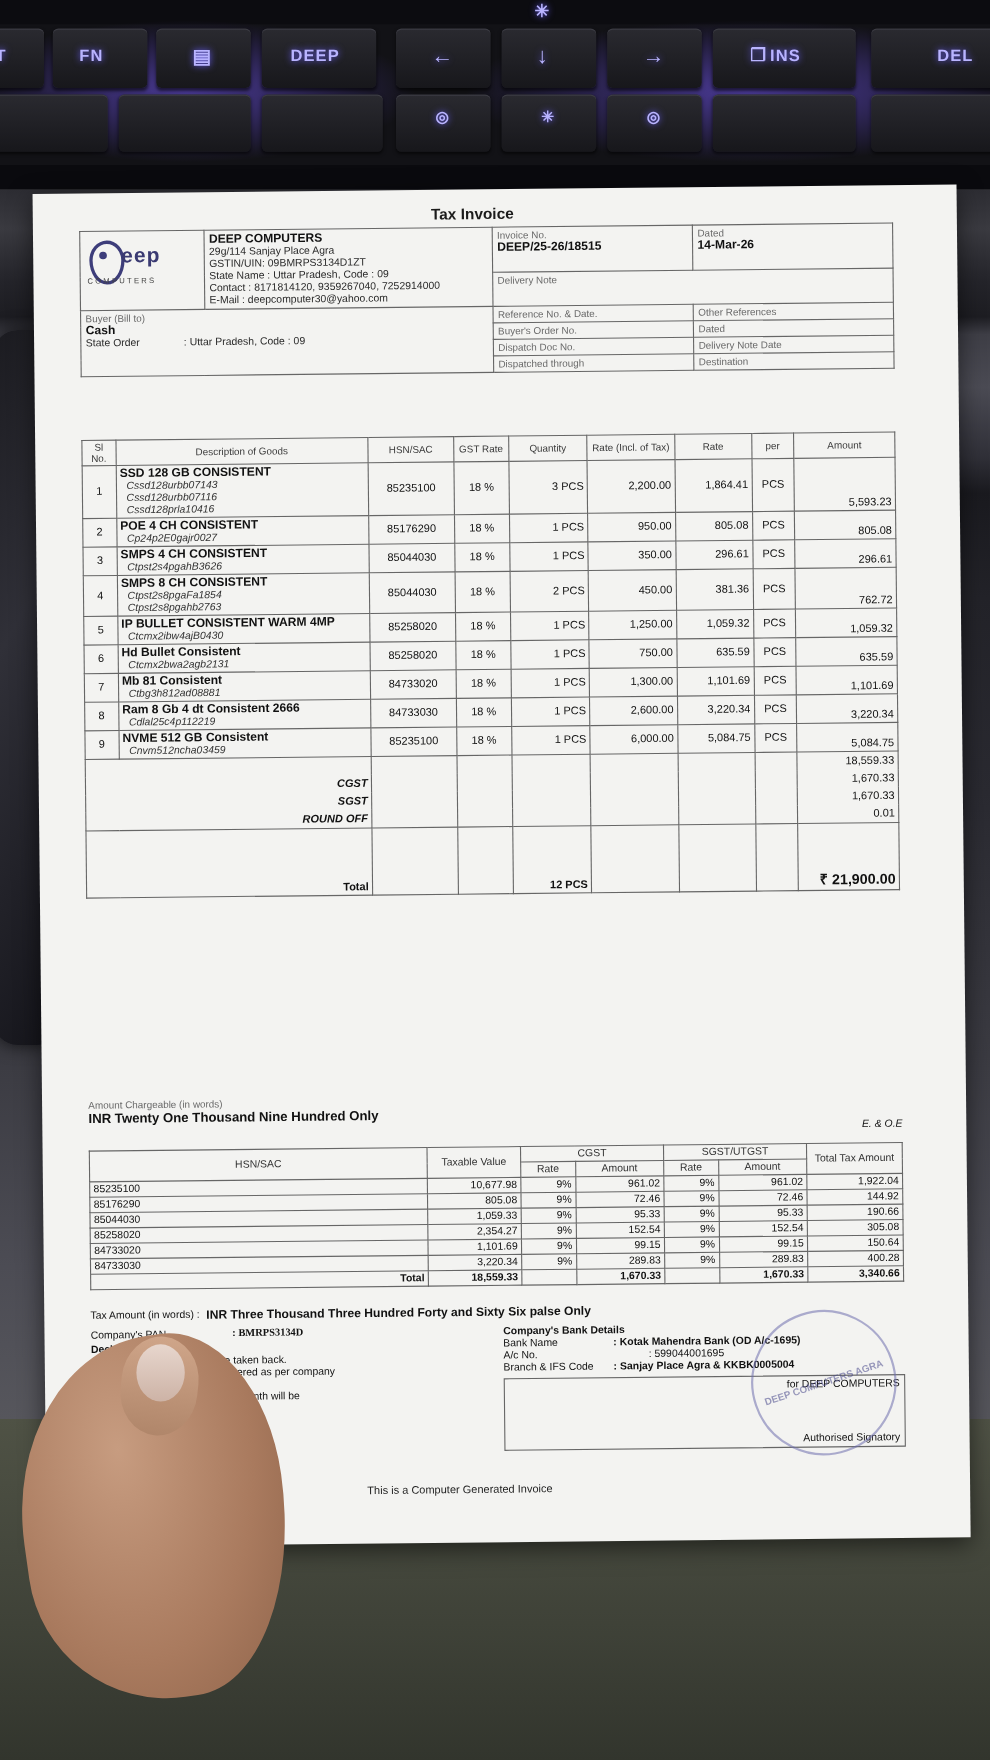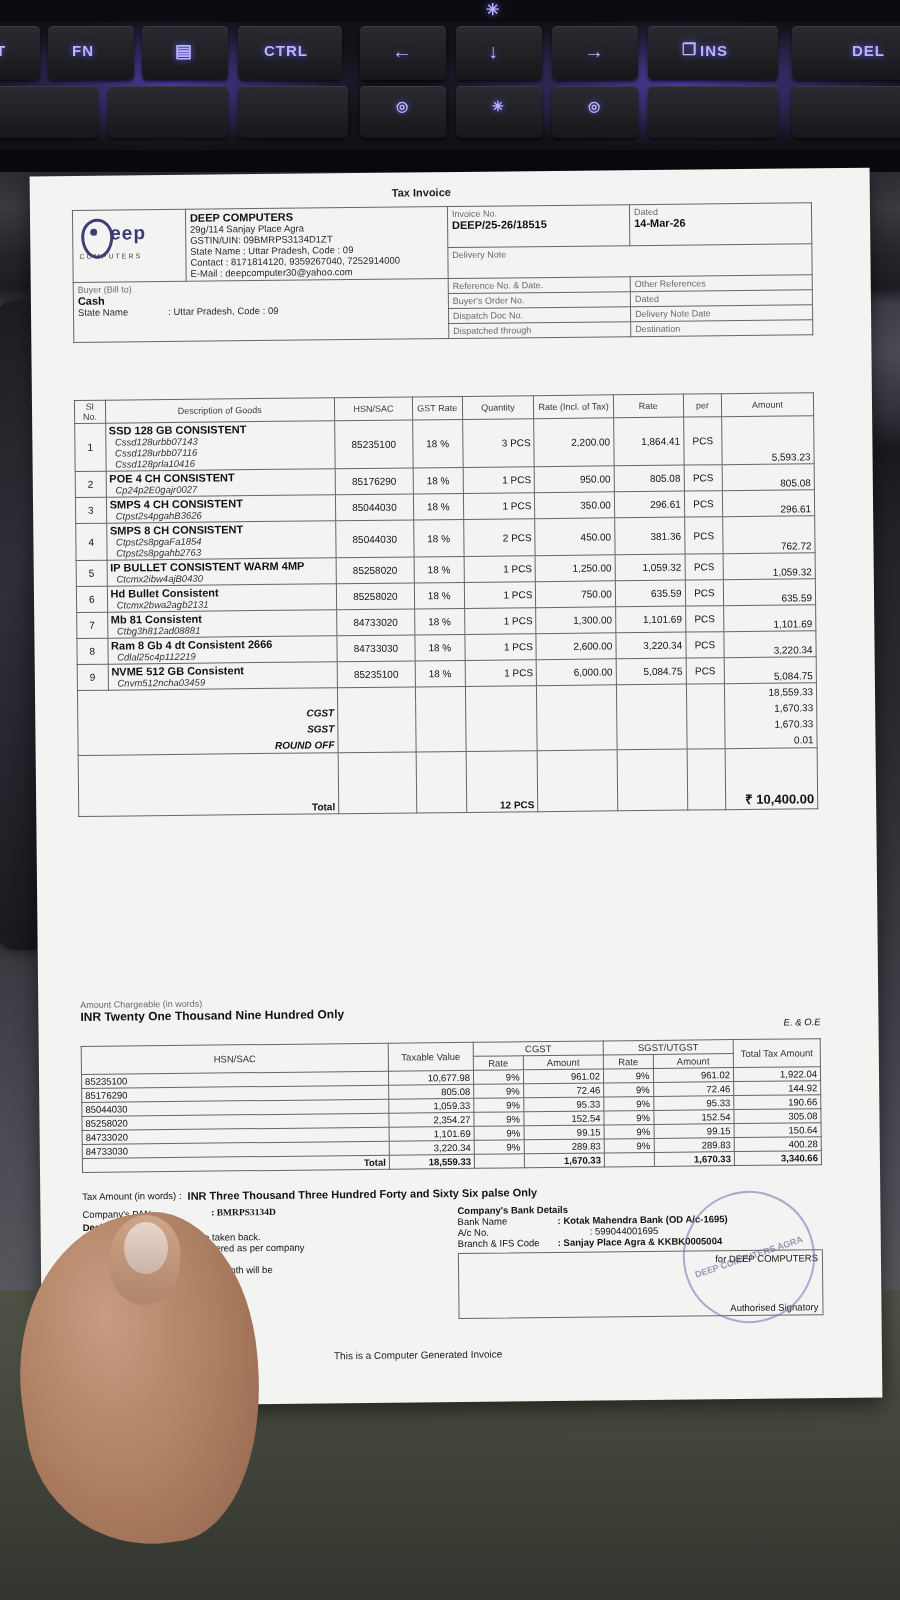--- a/index.html
+++ b/index.html
@@ -33,21 +33,21 @@
         background:radial-gradient(ellipse at 40% 30%,#c79c80,#a97a5e 60%,#8d6249);
         border-radius:60% 40% 45% 55%/55% 45% 60% 40%;transform:rotate(-8deg);}
   .finger{position:absolute;left:110px;top:1215px;width:70px;height:90px;border-radius:35px/40px;
         background:linear-gradient(180deg,#cfa589,#b0866a);transform:rotate(6deg);}
   .nail{position:absolute;left:124px;top:1222px;width:44px;height:52px;border-radius:22px/26px;
         background:linear-gradient(180deg,#e7d6cd,#cdb3a6);}
   
   .paper{position:absolute;left:36px;top:172px;width:840px;height:1230px;background:#f3f3f1;
          transform:rotate(-0.6deg);box-shadow:0 6px 22px rgba(0,0,0,.55);}
   .sheet{position:absolute;left:32px;top:12px;width:760px;height:1180px;color:#111;}
-  .ttl{position:absolute;left:330px;top:2px;font-size:11px;font-weight:bold;color:#1b1b1b;}
+  .ttl{position:absolute;left:330px;top:2px;font-size:14px;font-weight:bold;color:#1b1b1b;}
 
   table{border-collapse:collapse;}
   .hdr{position:absolute;left:10px;top:22px;width:740px;}
   .hdr td{border:1px solid #666;font-size:9.5px;padding:2px 4px;vertical-align:top;color:#2a2a2a;}
   .lbl{color:#6a6a6a;font-size:9px;}
   .val{font-weight:bold;font-size:11px;color:#111;}
   .small{font-size:9.5px;}
   .logo{width:92px;height:52px;position:relative;}
   .logoRing{position:absolute;left:4px;top:6px;width:26px;height:34px;border:3px solid #3d3d7a;border-radius:50% 50% 50% 50%/45% 45% 55% 55%;}
   .logoDot{position:absolute;left:13px;top:16px;width:7px;height:7px;border-radius:50%;background:#3d3d7a;}
@@ -88,21 +88,21 @@
     <div class="key" style="left:-22px;top:26px;width:62px;height:54px;"></div>
     <div class="keytxt" style="left:-4px;top:42px;">T</div>
 
     <div class="key" style="left:48px;top:26px;width:86px;height:54px;"></div>
     <div class="keytxt" style="left:72px;top:42px;">FN</div>
 
     <div class="key" style="left:142px;top:26px;width:86px;height:54px;"></div>
     <div class="keytxt" style="left:175px;top:40px;font-size:18px;">▤</div>
 
     <div class="key" style="left:238px;top:26px;width:104px;height:54px;"></div>
-    <div class="keytxt" style="left:264px;top:42px;">CTRL</div>
+    <div class="keytxt" style="left:264px;top:42px;">DEEP</div>
 
     <div class="key" style="left:360px;top:26px;width:86px;height:54px;"></div>
     <div class="keytxt" style="left:392px;top:40px;font-size:20px;">←</div>
 
     <div class="key" style="left:456px;top:26px;width:86px;height:54px;"></div>
     <div class="keytxt" style="left:488px;top:40px;font-size:20px;">↓</div>
 
     <div class="key" style="left:552px;top:26px;width:86px;height:54px;"></div>
     <div class="keytxt" style="left:584px;top:40px;font-size:20px;">→</div>
 
@@ -168,21 +168,21 @@
         <tr>
           <td colspan="2" style="height:26px;">
             <div class="lbl">Delivery Note</div>
           </td>
         </tr>
         <tr>
           <td colspan="2" rowspan="4" style="vertical-align:top;">
             <div class="lbl">Buyer (Bill to)</div>
             <div class="val">Cash</div>
             <div class="small" style="display:flex;gap:40px;">
-              <span>State Name</span>
+              <span>State Order</span>
               <span>: Uttar Pradesh, Code : 09</span>
             </div>
           </td>
           <td>
             <div class="lbl">Reference No. &amp; Date.</div>
             <div class="val"></div>
           </td>
           <td>
             <div class="lbl">Other References</div>
             <div class="val"></div>
@@ -414,21 +414,21 @@
           <td class="r" style="border-top:none;">0.01</td>
         </tr>
         <tr>
           <td colspan="2" class="r" style="height:58px;vertical-align:bottom;font-weight:bold;">Total</td>
           <td style="vertical-align:bottom;"></td>
           <td style="vertical-align:bottom;"></td>
           <td class="r" style="vertical-align:bottom;font-weight:bold;">12 PCS</td>
           <td style="vertical-align:bottom;"></td>
           <td style="vertical-align:bottom;"></td>
           <td style="vertical-align:bottom;"></td>
-          <td class="r" style="vertical-align:bottom;font-weight:bold;font-size:13px;">₹ 10,400.00</td>
+          <td class="r" style="vertical-align:bottom;font-weight:bold;font-size:13px;">₹ 21,900.00</td>
         </tr>
       </tbody>
         </table>
 
       <div style="position:absolute;left:10px;top:812px;width:740px;">
         <div class="lbl">Amount Chargeable (in words)</div>
         <div class="amtw">INR Twenty One Thousand Nine Hundred Only</div>
         <div class="eoe">E. &amp; O.E</div>
       </div>
 

